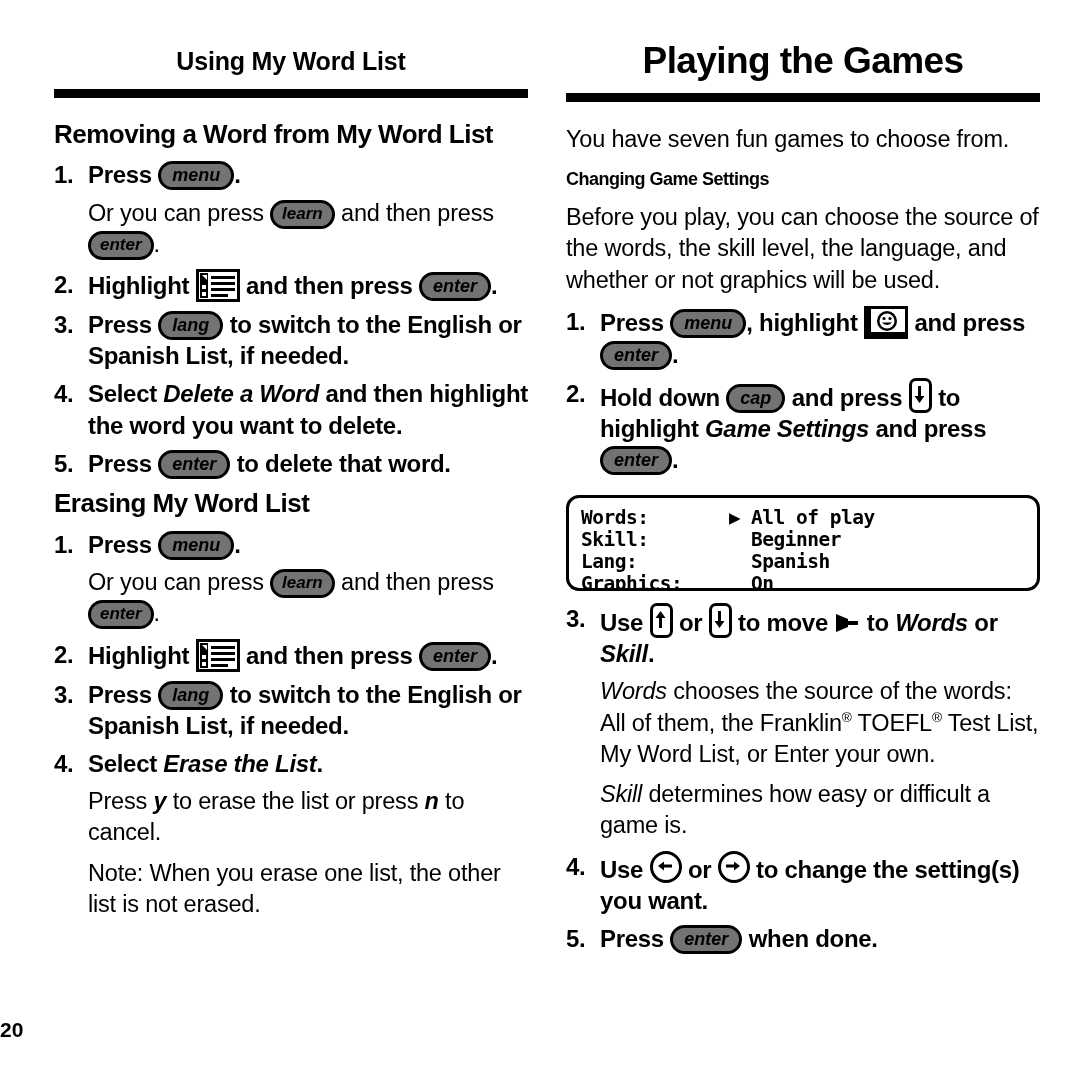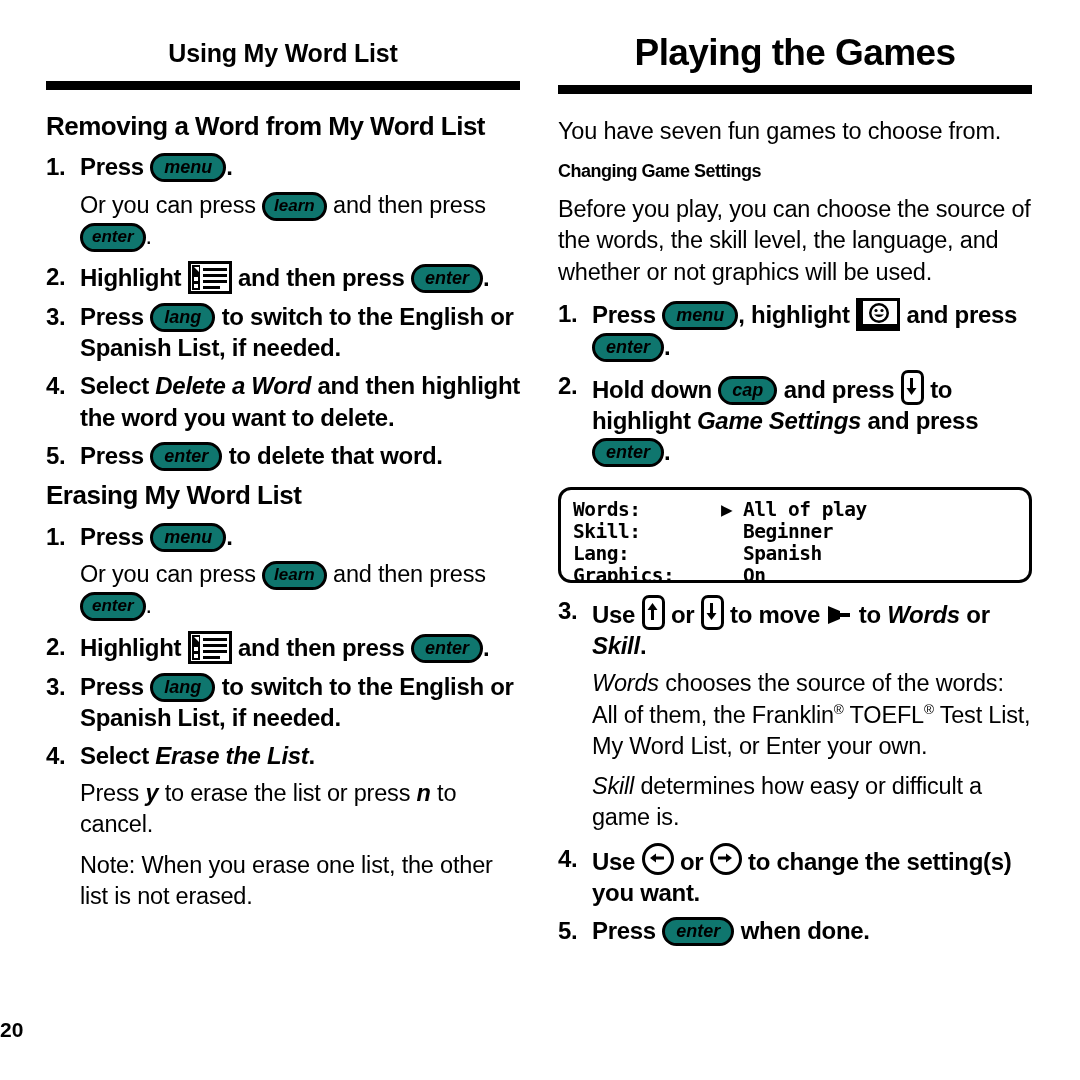--- a/index.html
+++ b/index.html
@@ -22,21 +22,21 @@
     box-sizing: border-box;
     overflow: hidden;
   }
   .columns {
     position: absolute;
     top: 0;
     left: 0;
     width: 1032px;
     display: flex;
     gap: 38px;
-    padding: 0;
+    padding: 8px;
   }
   .col {
     width: 475px;
     box-sizing: border-box;
   }
   .col-left  { margin-left: 46px; }
   .col-right { margin-left: 0; }
 
   
   .runhead {
@@ -119,21 +119,21 @@
     display: inline-block;
     border: 3px solid #000;
     border-radius: 999px;
     padding: 0px 11px 1px 11px;
     font-style: italic;
     font-weight: bold;
     font-size: 18px;
     line-height: 22px;
     letter-spacing: 0px;
     vertical-align: 2px;
-    background: #0f766e;
+    background: #737373;
     white-space: nowrap;
   }
   .key.small { font-size: 17px; padding: 0 9px 1px 9px; }
 
   
   .keyv {
     display: inline-block;
     width: 17px;
     height: 29px;
     border: 3px solid #000;

